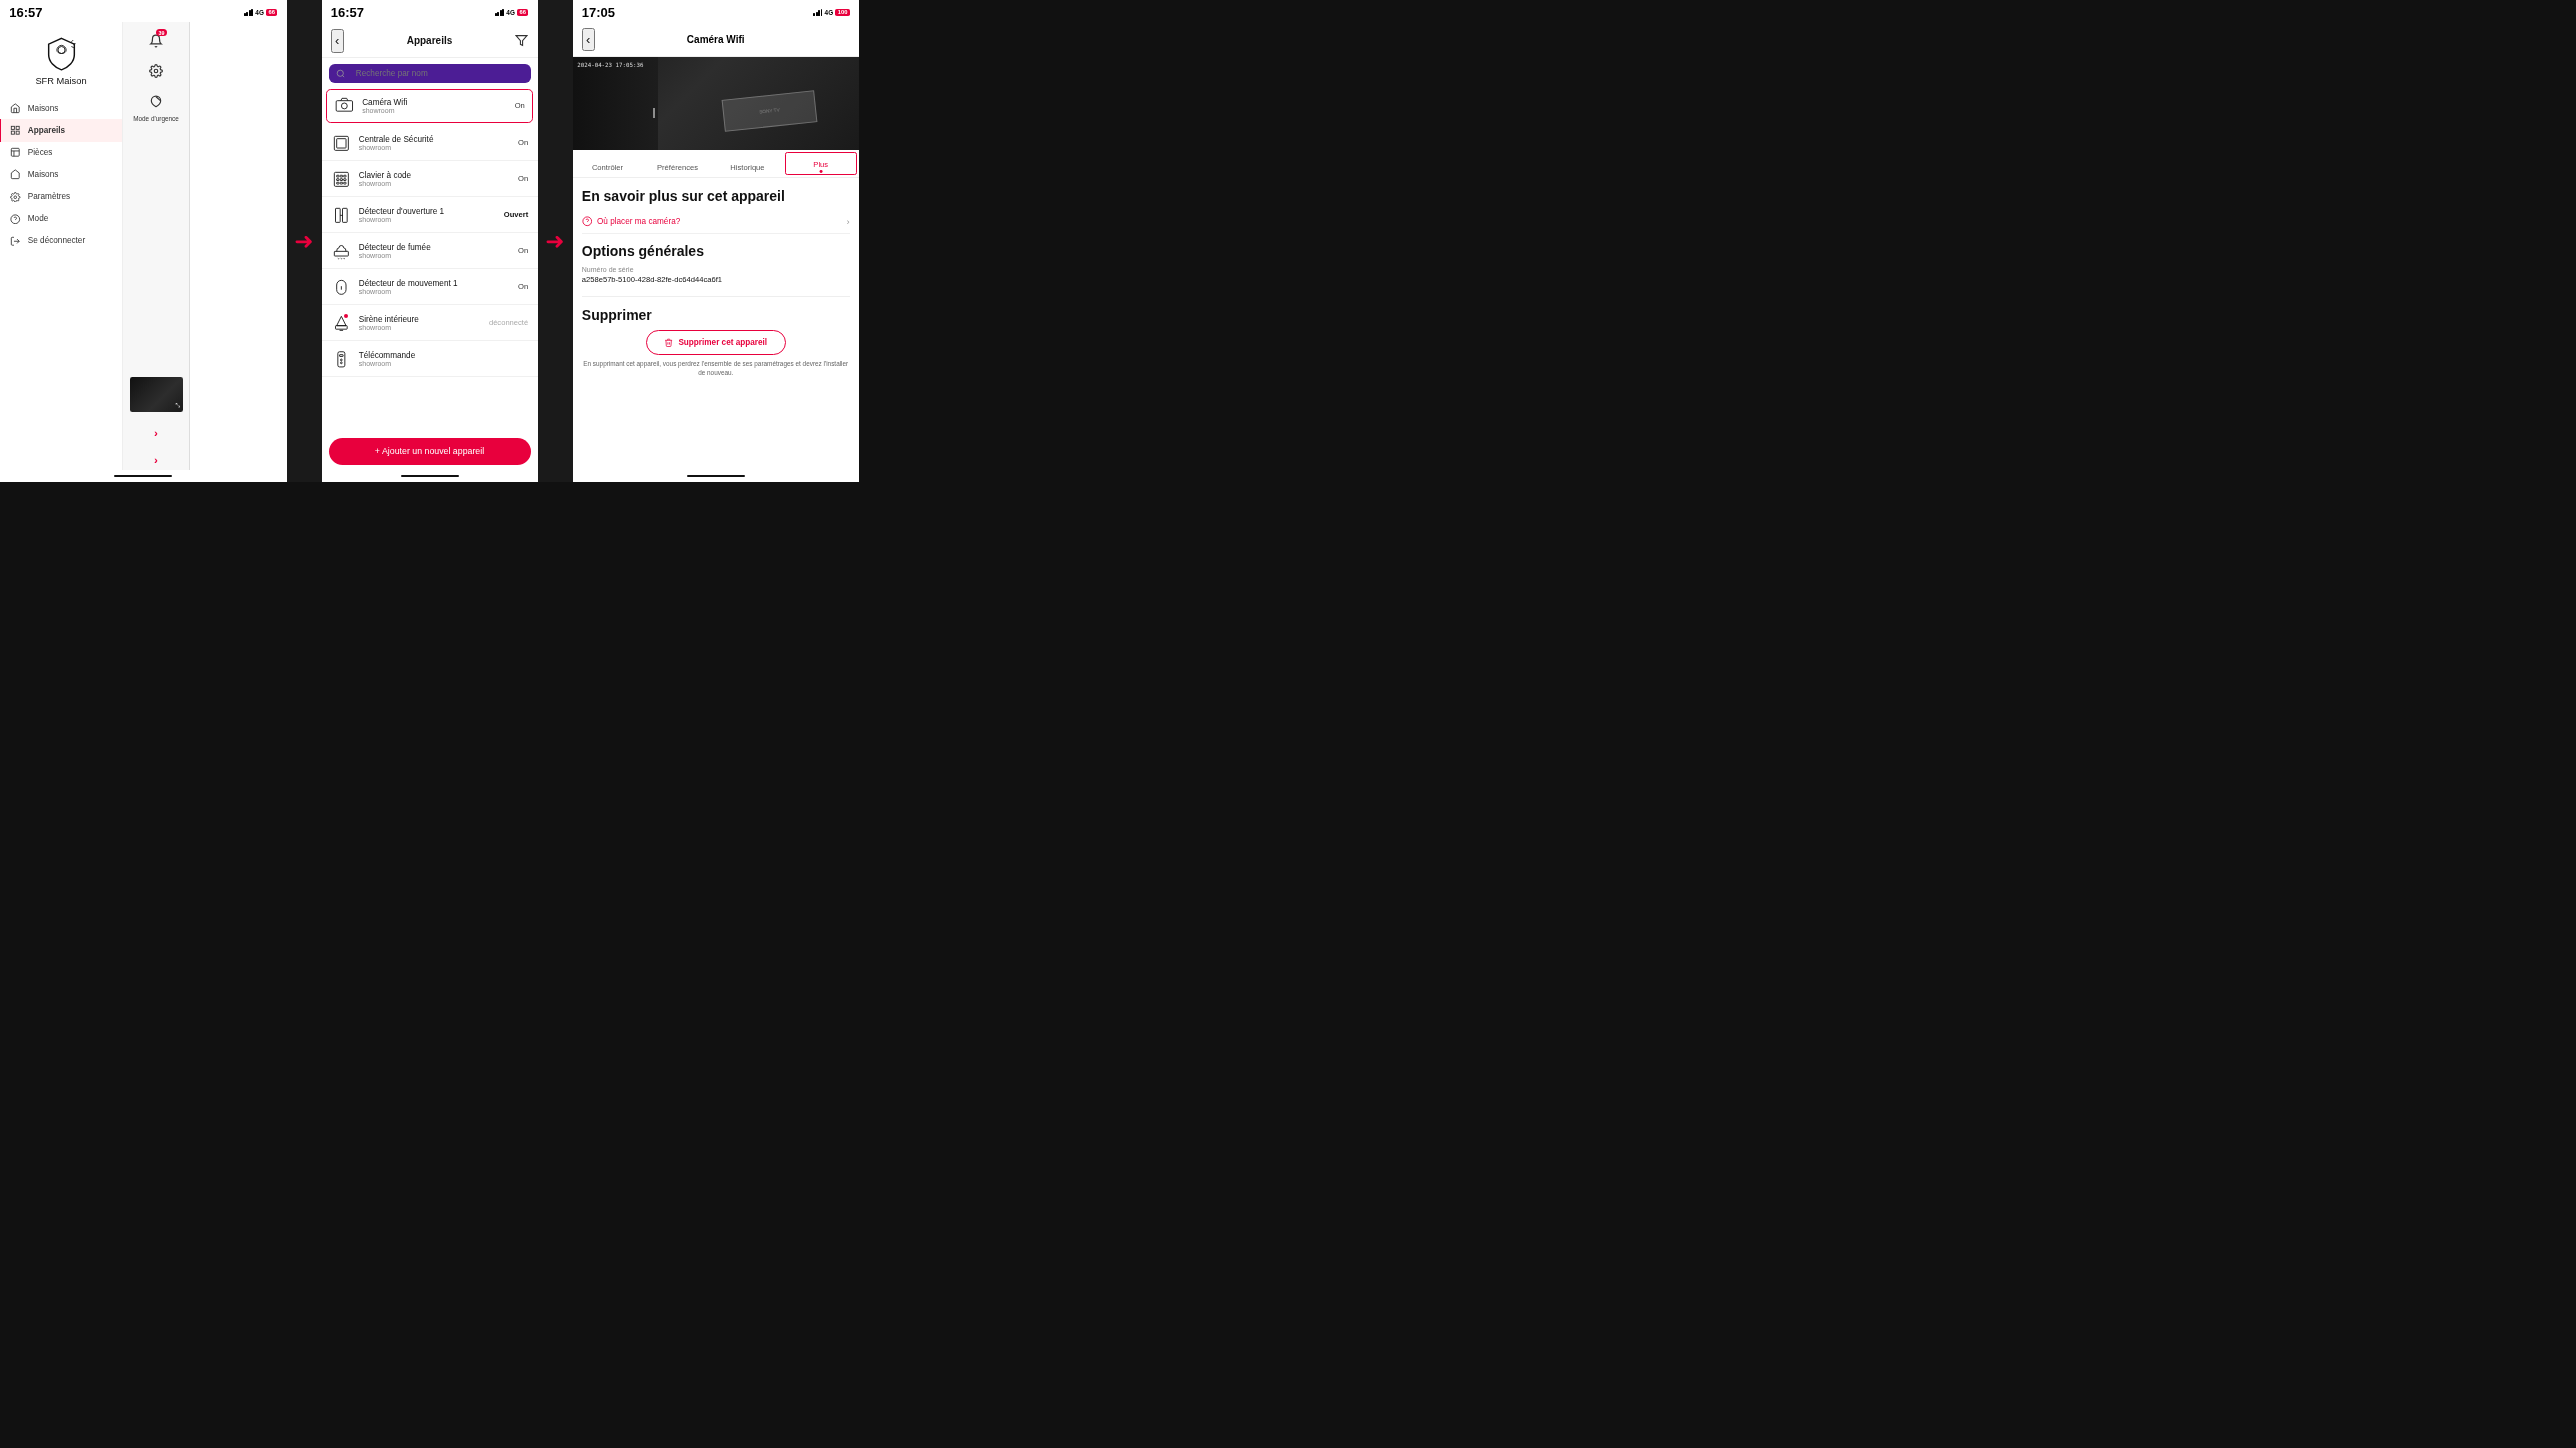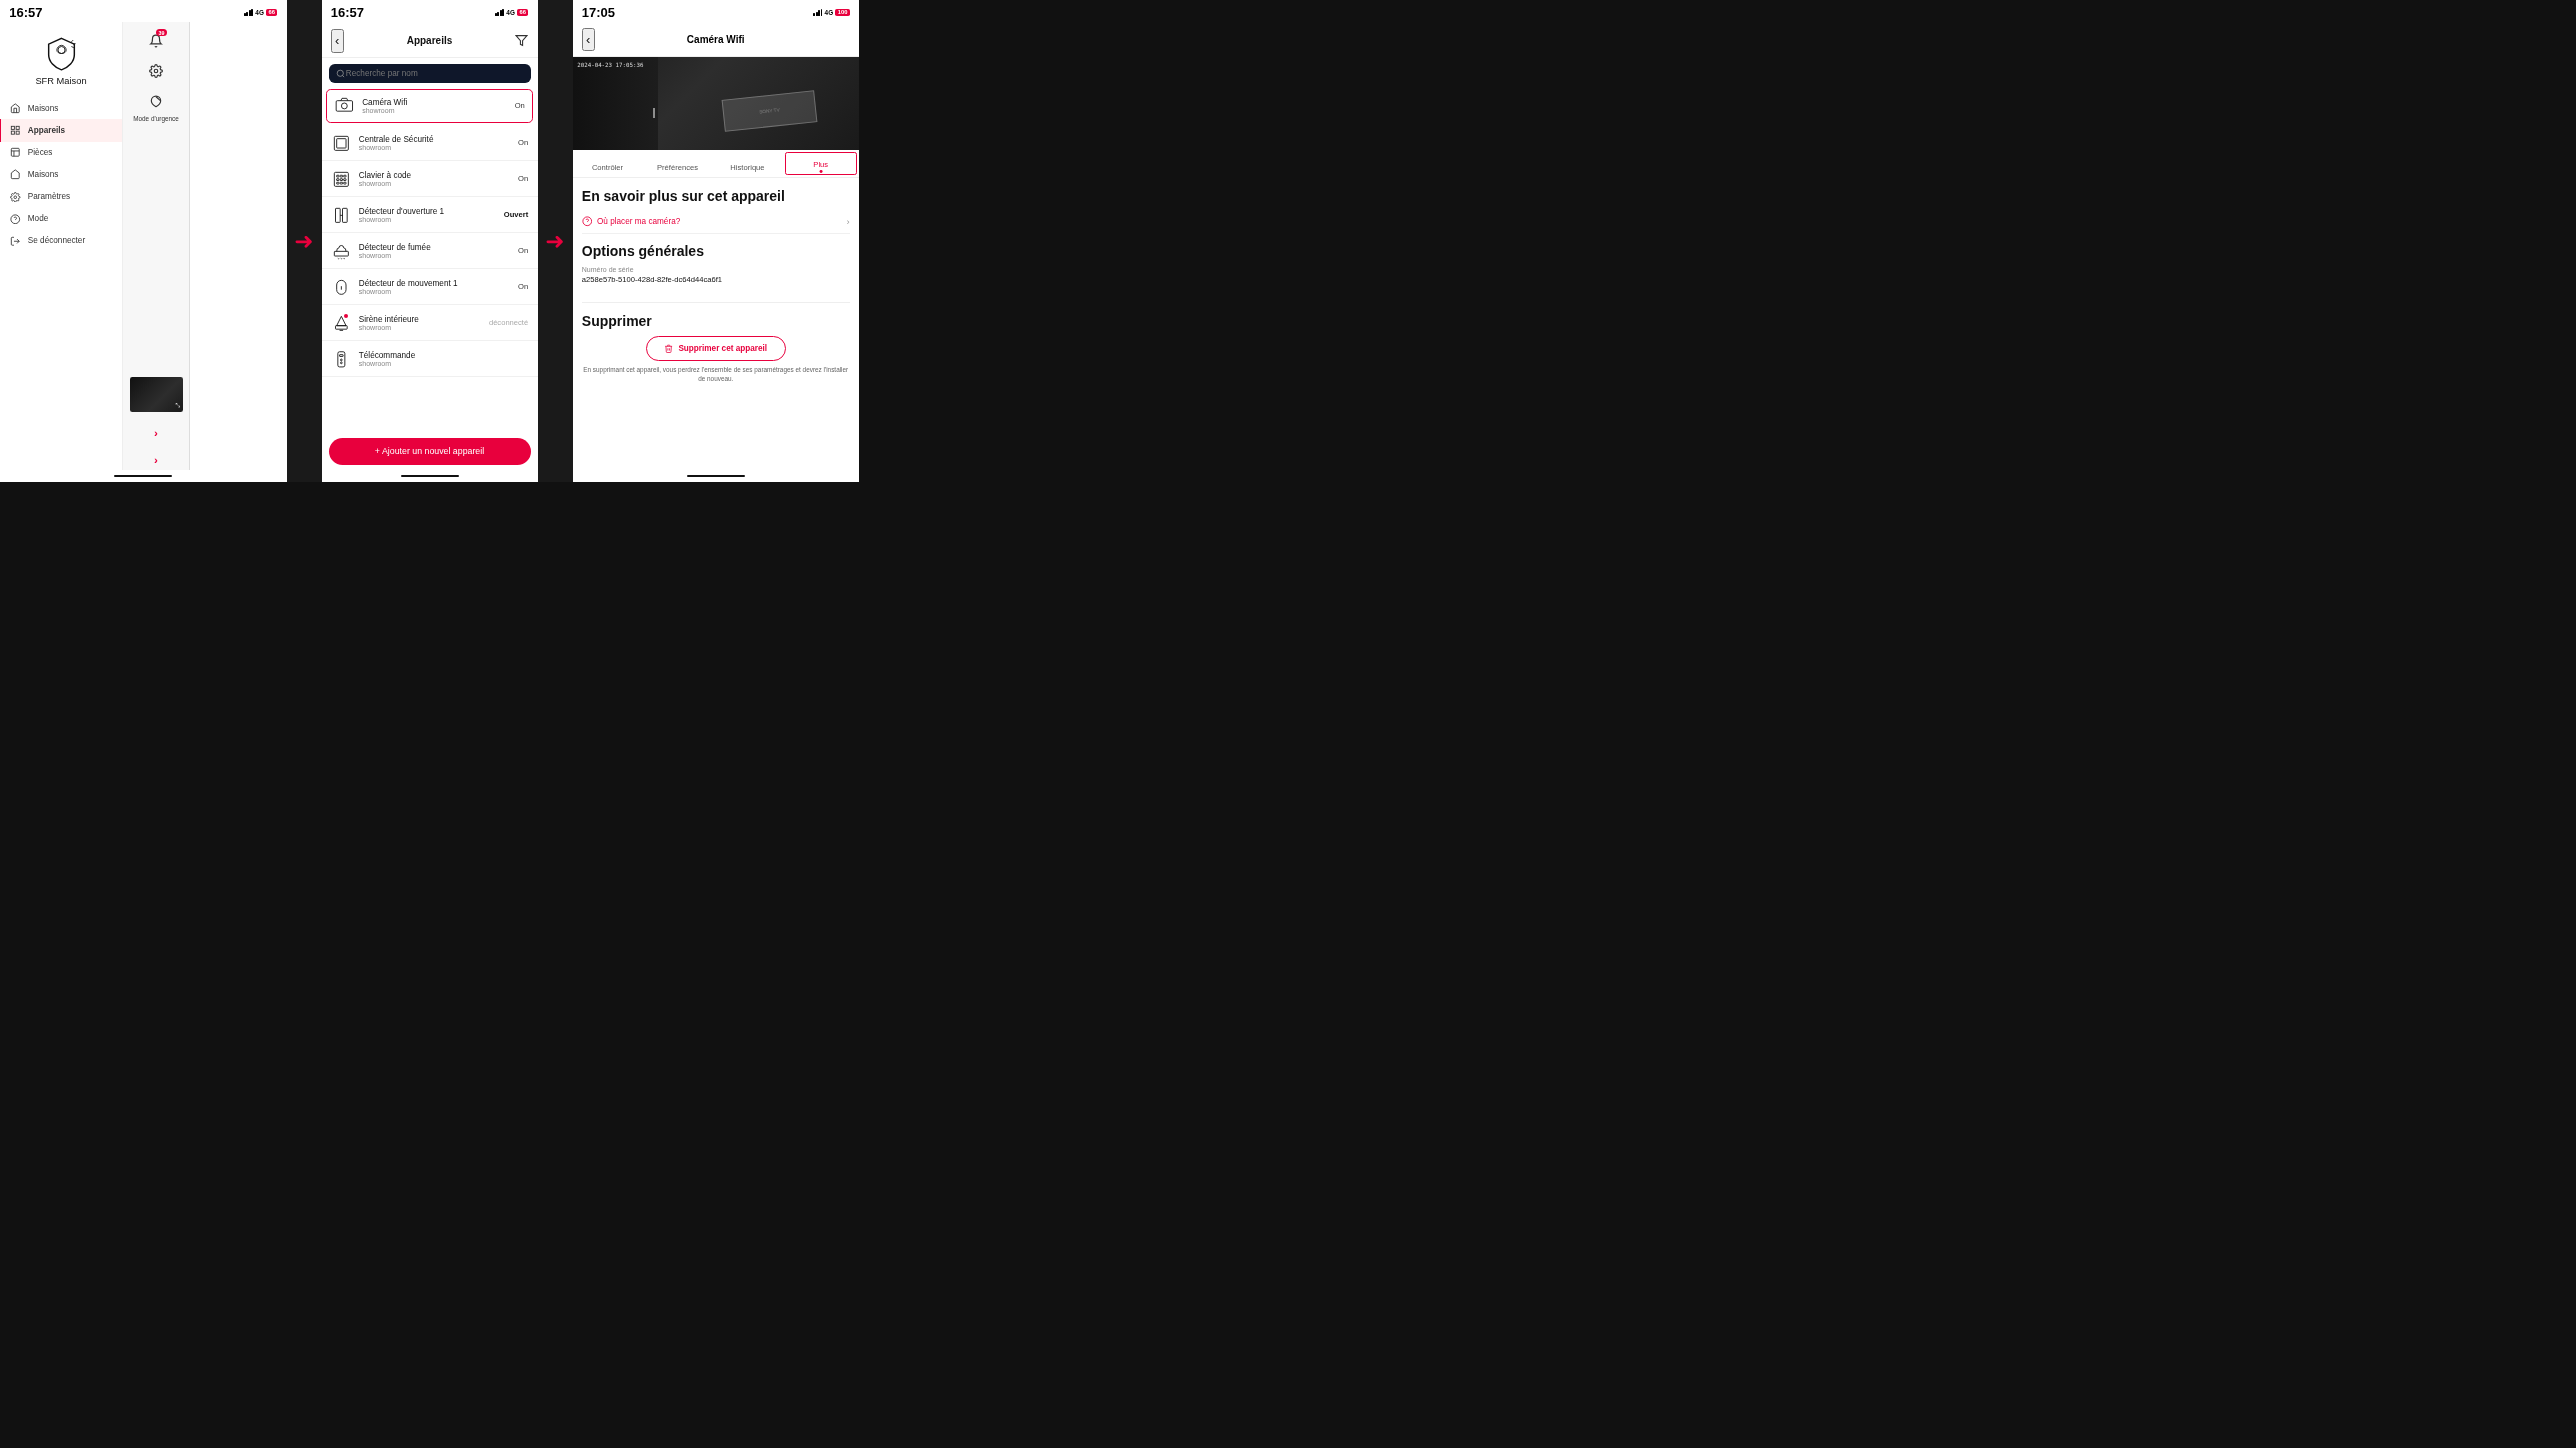--- a/index.html
+++ b/index.html
@@ -189,24 +189,24 @@
       padding: 2.3px;
     }
     .p2-title {
       font-size: 10px;
       font-weight: 700;
       color: #111;
     }
     .search-bar {
       display: flex;
       align-items: flex-start;
-      gap: 1px;
+      gap: 11px;
       margin: 5.8px 7px 3.5px;
       padding: 4.7px 7px;
-      background: #0f172a;
+      background: #4c1d95;
       border-radius: 5.8px;
     }
     .search-bar input {
       border: none;
       background: transparent;
       font-size: 8.2px;
       color: #999;
       outline: none;
       flex: 1;
     }
@@ -373,21 +373,21 @@
     .info-row-left {
       display: flex;
       align-items: center;
       gap: 4.7px;
     }
     .info-row-label { font-size: 8.2px; color: #e8003d; font-weight: 500; }
     .info-row-chevron { color: #999; font-size: 9.3px; }
 
     .options-section { margin-top: 9.3px; }
     .field-label { font-size: 7px; color: #888; margin-bottom: 2.3px; }
-    .field-value { font-size: 7.6px; color: #111; padding-bottom: 18px; border-bottom: 0.6px solid #eee; }
+    .field-value { font-size: 7.6px; color: #111; padding-bottom: 12px; border-bottom: 0.6px solid #eee; }
 
     .supprimer-section { margin-top: 9.3px; }
     .delete-btn {
       border: 1.2px solid #e8003d;
       background: #fff;
       color: #e8003d;
       border-radius: 14px;
       padding: 7px 11.7px;
       font-size: 8.2px;
       font-weight: 600;

